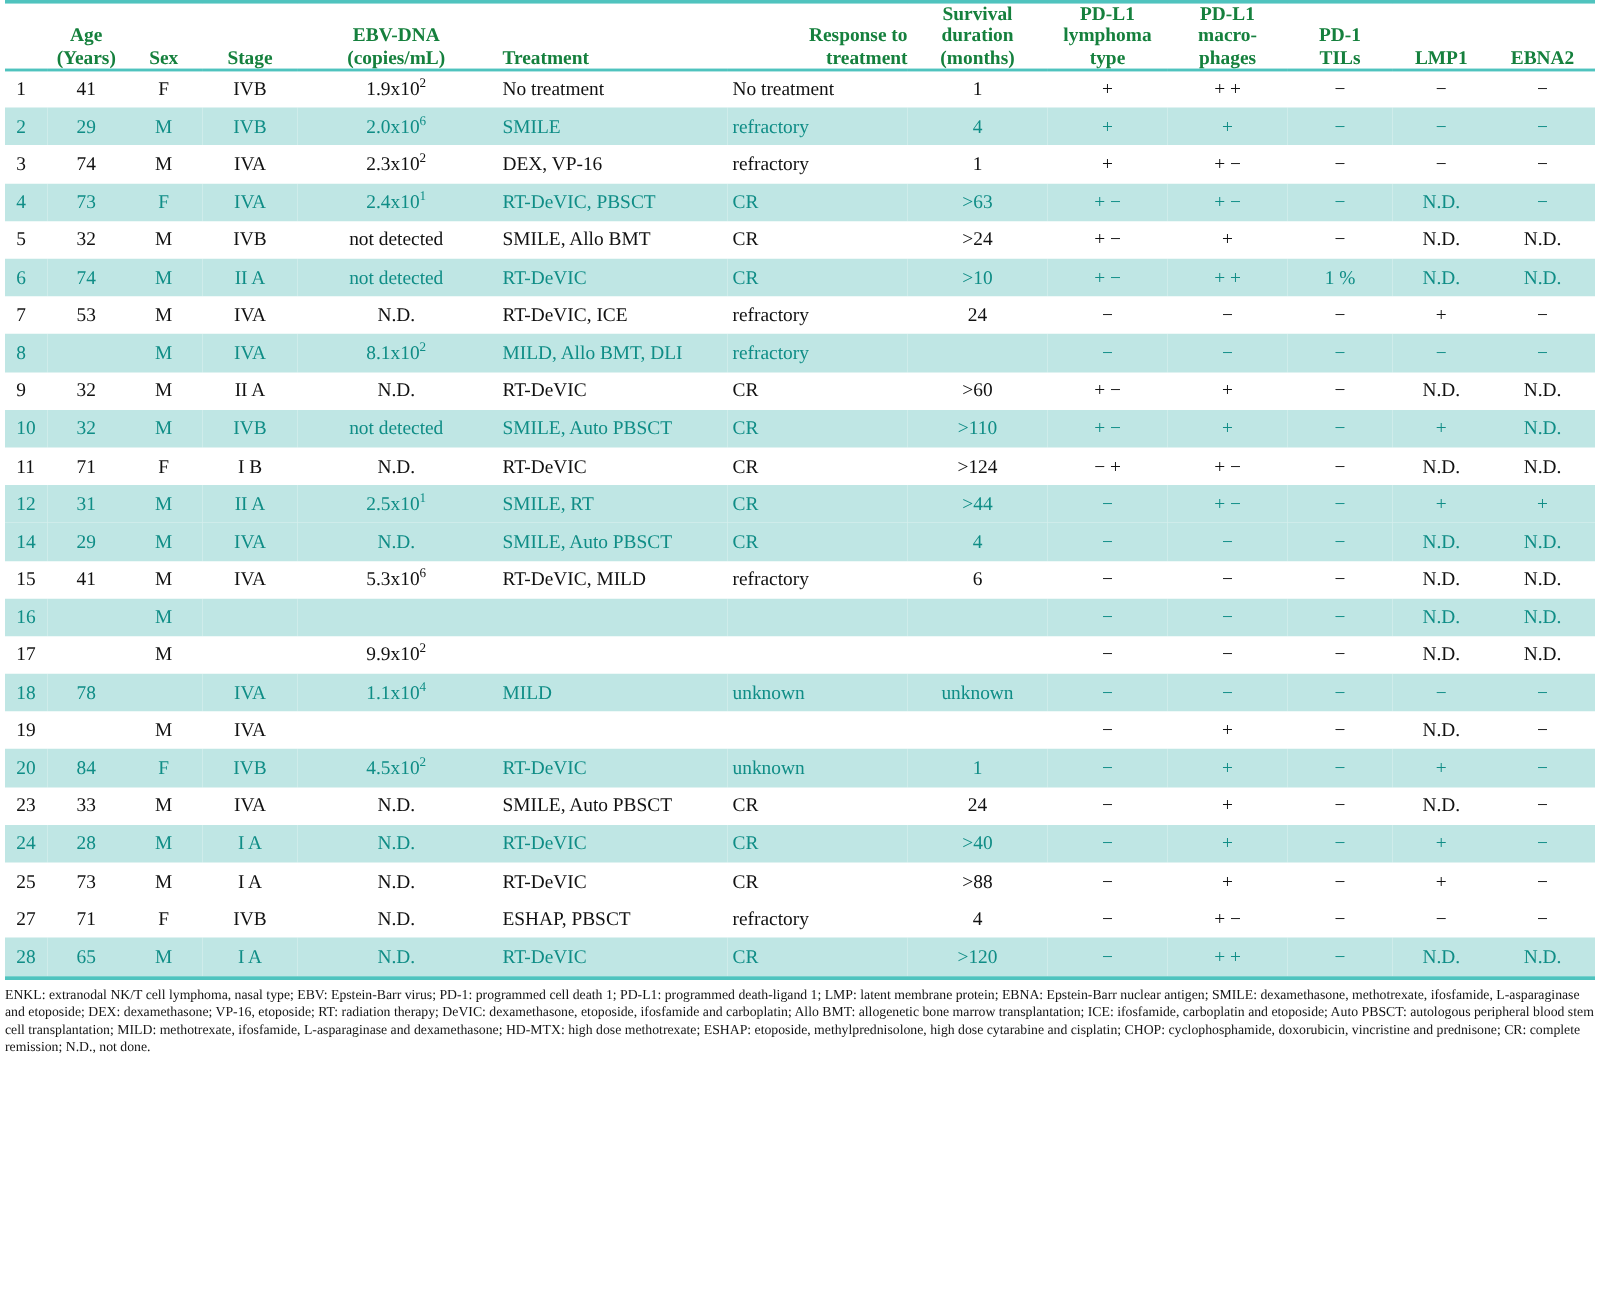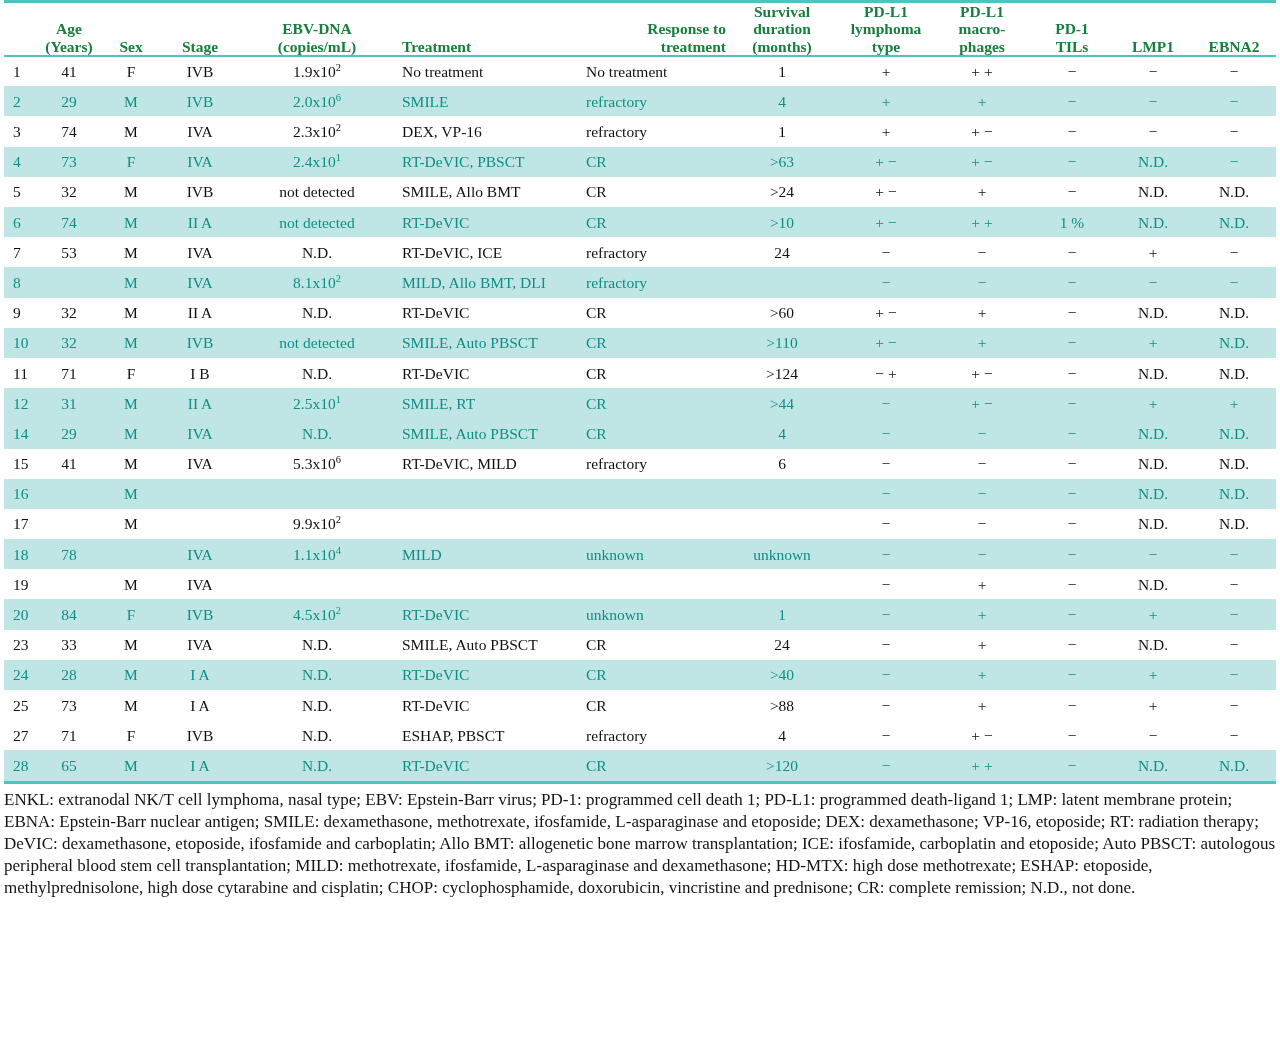--- a/index.html
+++ b/index.html
@@ -84,21 +84,21 @@
   }
   .sup {
     font-size: 10.5px;
     vertical-align: super;
     line-height: 0;
   }
   .footnote {
     width: 1272px;
     margin: 0 auto;
     padding-top: 5px;
-    font-size: 17px;
+    font-size: 11px;
     line-height: 1.30;
     color: #141414;
     text-align: left;
     font-family: "Liberation Serif", serif;
   }
   .footnote p { margin: 0; }
 </style>
 </head>
 <body>
 

